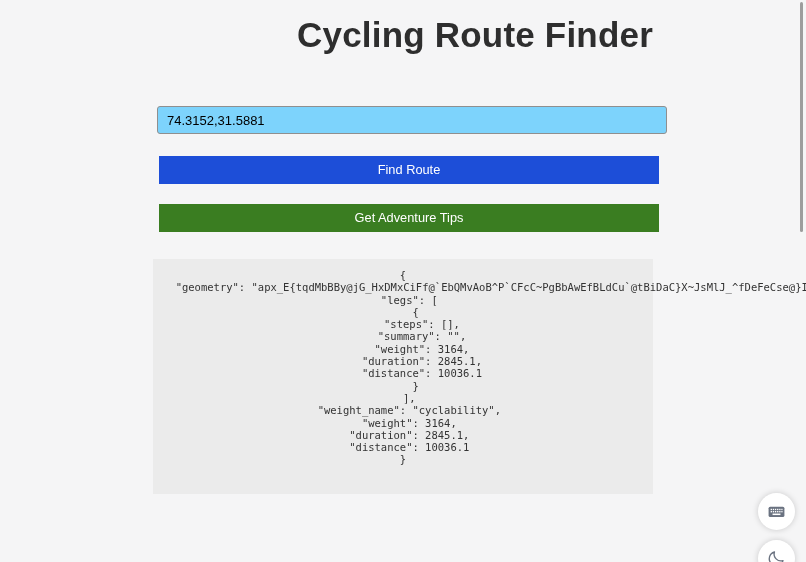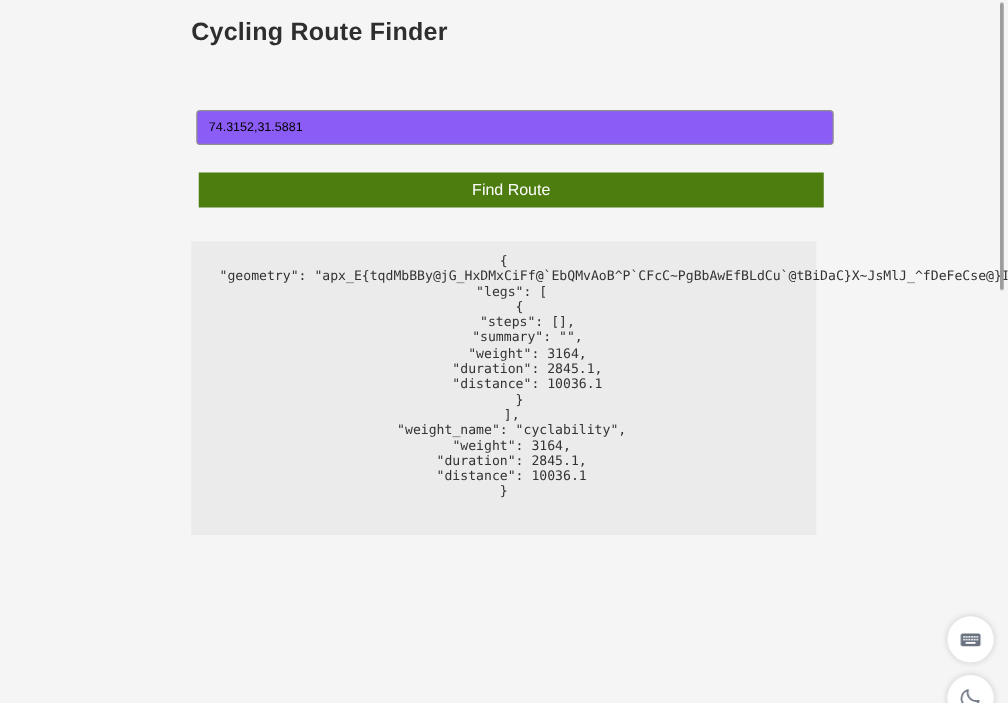--- a/index.html
+++ b/index.html
@@ -11,38 +11,38 @@
     overflow: hidden;
     background: #f5f5f6;
     font-family: "Liberation Sans", sans-serif;
   }
   .page {
     width: 500px;
     margin: 0 auto;
     position: relative;
   }
   h1.title {
-    text-align: left;
-    font-size: 20px;
+    text-align: right;
+    font-size: 35px;
     font-weight: bold;
     color: #2e2e2e;
     margin: 14px 0 50px 0;
     line-height: 1.2;
     letter-spacing: 0.2px;
   }
   .coord-input {
     display: block;
     width: 510px;
     margin-left: 4px;
     height: 28px;
     padding: 5px 9px;
-    font-size: 10px;
+    font-size: 13px;
     font-family: "Liberation Sans", sans-serif;
     color: #000;
-    background: #8b5cf6;
+    background: #7dd3fc;
     border: 1px solid #8f8f8f;
     border-radius: 3px;
     margin-bottom: 18px;
   }
   .btn {
     display: block;
     width: 100%;
     margin-left: 6px;
     border: none;
     color: #ffffff;
@@ -103,22 +103,23 @@
 </head>
 <body>
 
 <div class="page">
 
   <h1 class="title">Cycling Route Finder</h1>
 
   <input class="coord-input" type="text" value="74.3152,31.5881" style="">
 
 
-  <button class="btn btn-find" style="background-color: #4d7c0f;">Find Route</button>
+  <button class="btn btn-find" style="background-color: #1d4ed8;">Find Route</button>
 
+  <button class="btn btn-tips" style="background-color: rgb(58, 125, 33);">Get Adventure Tips</button>
 
   <div class="result-box">
     <div class="json-pre">
         <div>{</div>
         <div style="text-align: left;">  "geometry": "apx_E{tqdMbBBy@jG_HxDMxCiFf@`EbQMvAoB^P`CFcC~PgBbAwEfBLdCu`@tBiDaC}X~JsMlJ_^fDeFeCse@}Impx@kBfEaC|GmF",</div>
         <div>  "legs": [</div>
         <div>    {</div>
         <div>      "steps": [],</div>
         <div>      "summary": "",</div>
         <div>      "weight": 3164,</div>

